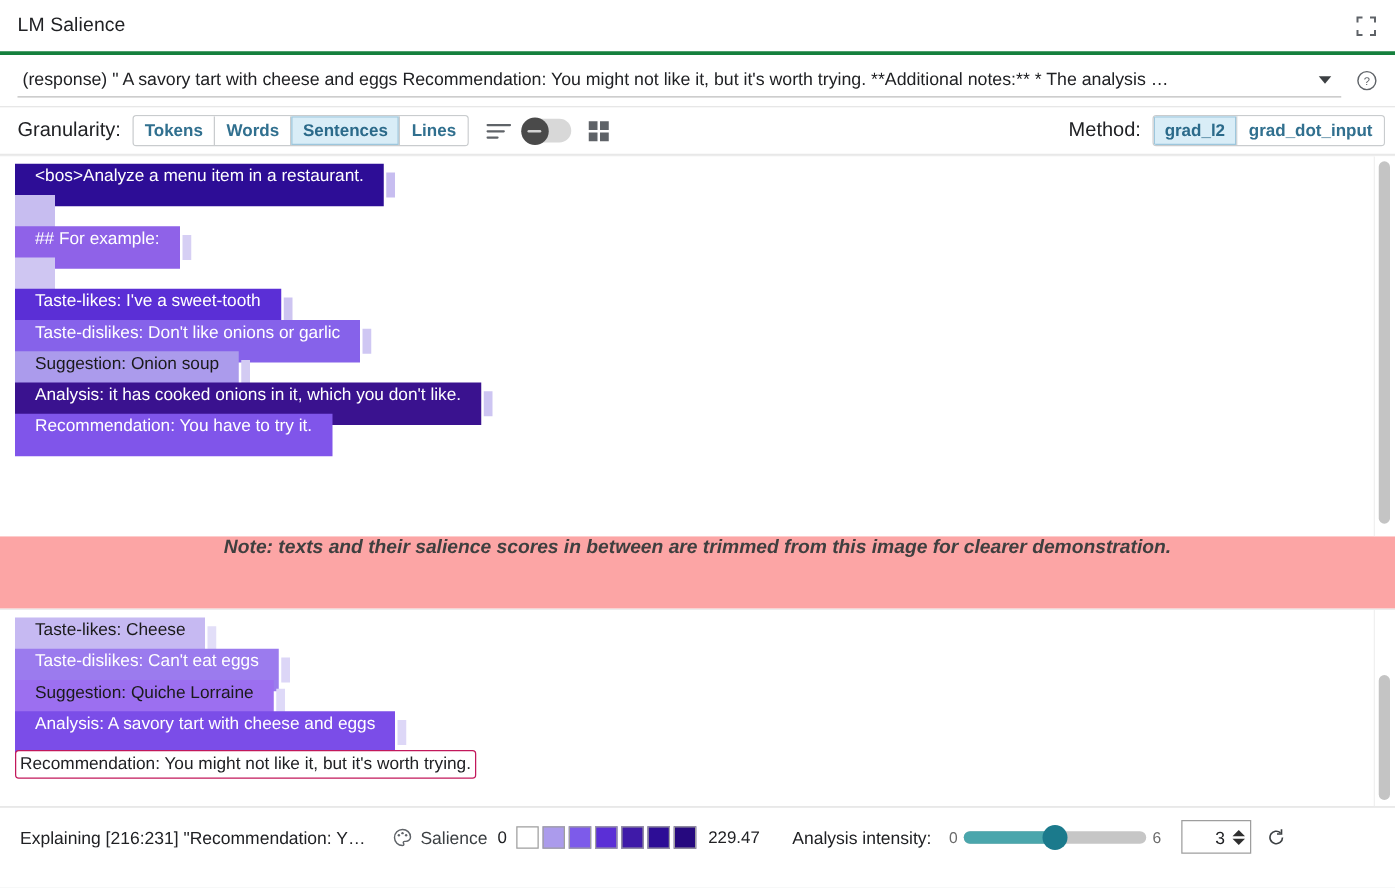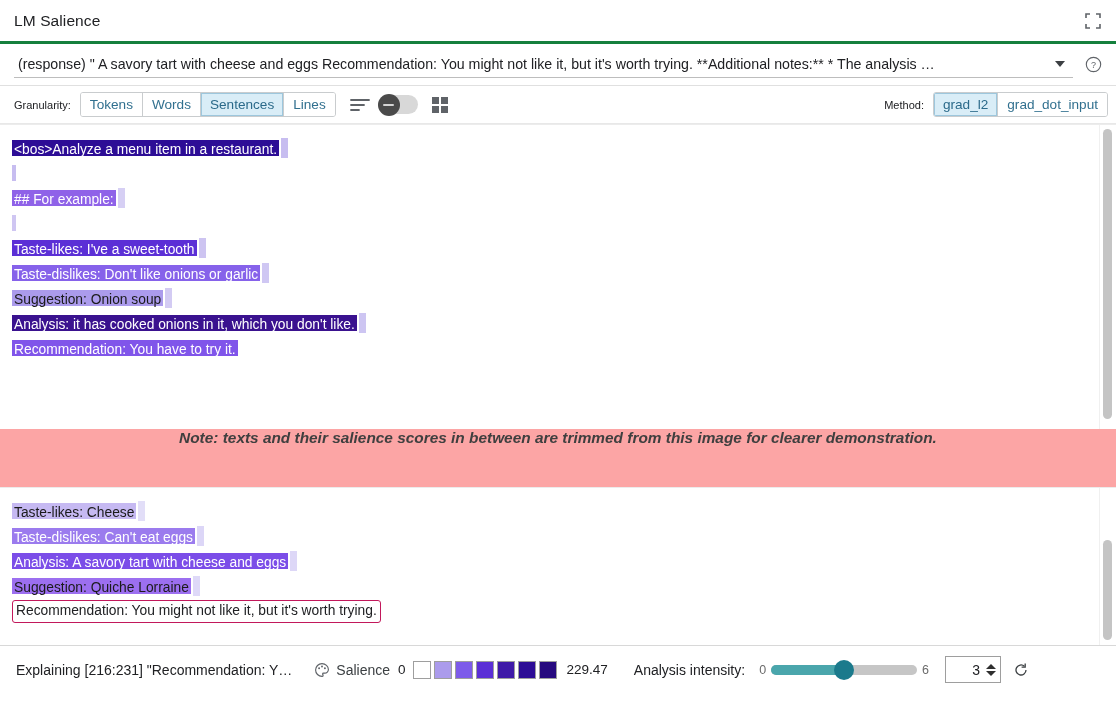--- a/index.html
+++ b/index.html
@@ -81,30 +81,31 @@
   
   .toolbar {
     height: 38px;
     flex: 0 0 38px;
     display: flex; align-items: center;
     padding: 0 8px 0 14px;
     background: #fff;
     border-bottom: 1px solid #e8e8e8;
   }
   .tb-label {
-    font-size: 11px; color: #202124;
+    font-size: 16px; color: #202124;
     margin-right: 9px;
     white-space: nowrap;
   }
   .seg {
     display: flex;
     border: 1px solid #c9ccce;
     border-radius: 3px;
     overflow: hidden;
     height: 25px;
+    font-weight: bold;
   }
   .seg-btn {
     font-size: 13.6px;
     color: #31708f;
     background: #fff;
     padding: 0 9px;
     display: flex; align-items: center;
     border-right: 1px solid #c9ccce;
     cursor: pointer;
     white-space: nowrap;
@@ -166,22 +167,22 @@
     display: flex;
     align-items: center;
     height: 22px;
     margin-bottom: 3px;
     white-space: nowrap;
   }
   .tok {
     display: inline-block;
     font-size: 13.8px;
     line-height: 20px;
-    height: 16px;
-    padding: 0 2px;
+    height: 34px;
+    padding: 0 16px;
     letter-spacing: 0;
   }
   .tok.sel {
     background: #ffffff !important;
     color: #202124 !important;
     border: 1.6px solid #c2185b;
     border-radius: 3px;
     height: 23px;
     line-height: 20px;
     padding: 0 3px;
@@ -397,26 +398,26 @@
     <div class="panel-inner" id="panel-bottom-lines">
         <div class="sline">
           <span class="tok" style="background: rgb(198, 185, 242); color: rgb(26, 26, 26);">Taste-likes: Cheese</span>
           <span class="gap" style="background: rgb(226, 222, 248);"></span>
         </div>
         <div class="sline">
           <span class="tok" style="background: rgb(155, 123, 238); color: rgb(255, 255, 255);">Taste-dislikes: Can't eat eggs</span>
           <span class="gap" style="background: rgb(220, 214, 247);"></span>
         </div>
         <div class="sline">
+          <span class="tok" style="background: rgb(156, 111, 240); color: rgb(26, 26, 26);">Suggestion: Quiche Lorraine</span>
+          <span class="gap" style="background: rgb(222, 217, 248);"></span>
+        </div>
+        <div class="sline">
           <span class="tok" style="background: rgb(123, 77, 232); color: rgb(255, 255, 255);">Analysis: A savory tart with cheese and eggs</span>
           <span class="gap" style="background: rgb(221, 215, 247);"></span>
-        </div>
-        <div class="sline">
-          <span class="tok" style="background: rgb(156, 111, 240); color: rgb(26, 26, 26);">Suggestion: Quiche Lorraine</span>
-          <span class="gap" style="background: rgb(222, 217, 248);"></span>
         </div>
         <div class="sline">
           <span class="tok sel" style="border-color: rgb(194, 24, 91);">Recommendation: You might not like it, but it's worth trying.</span>
         </div>
       </div>
     <div class="panel-rail">
       <div class="vscroll" style="top:52px; height:100px;"></div>
     </div>
   </div>
 

